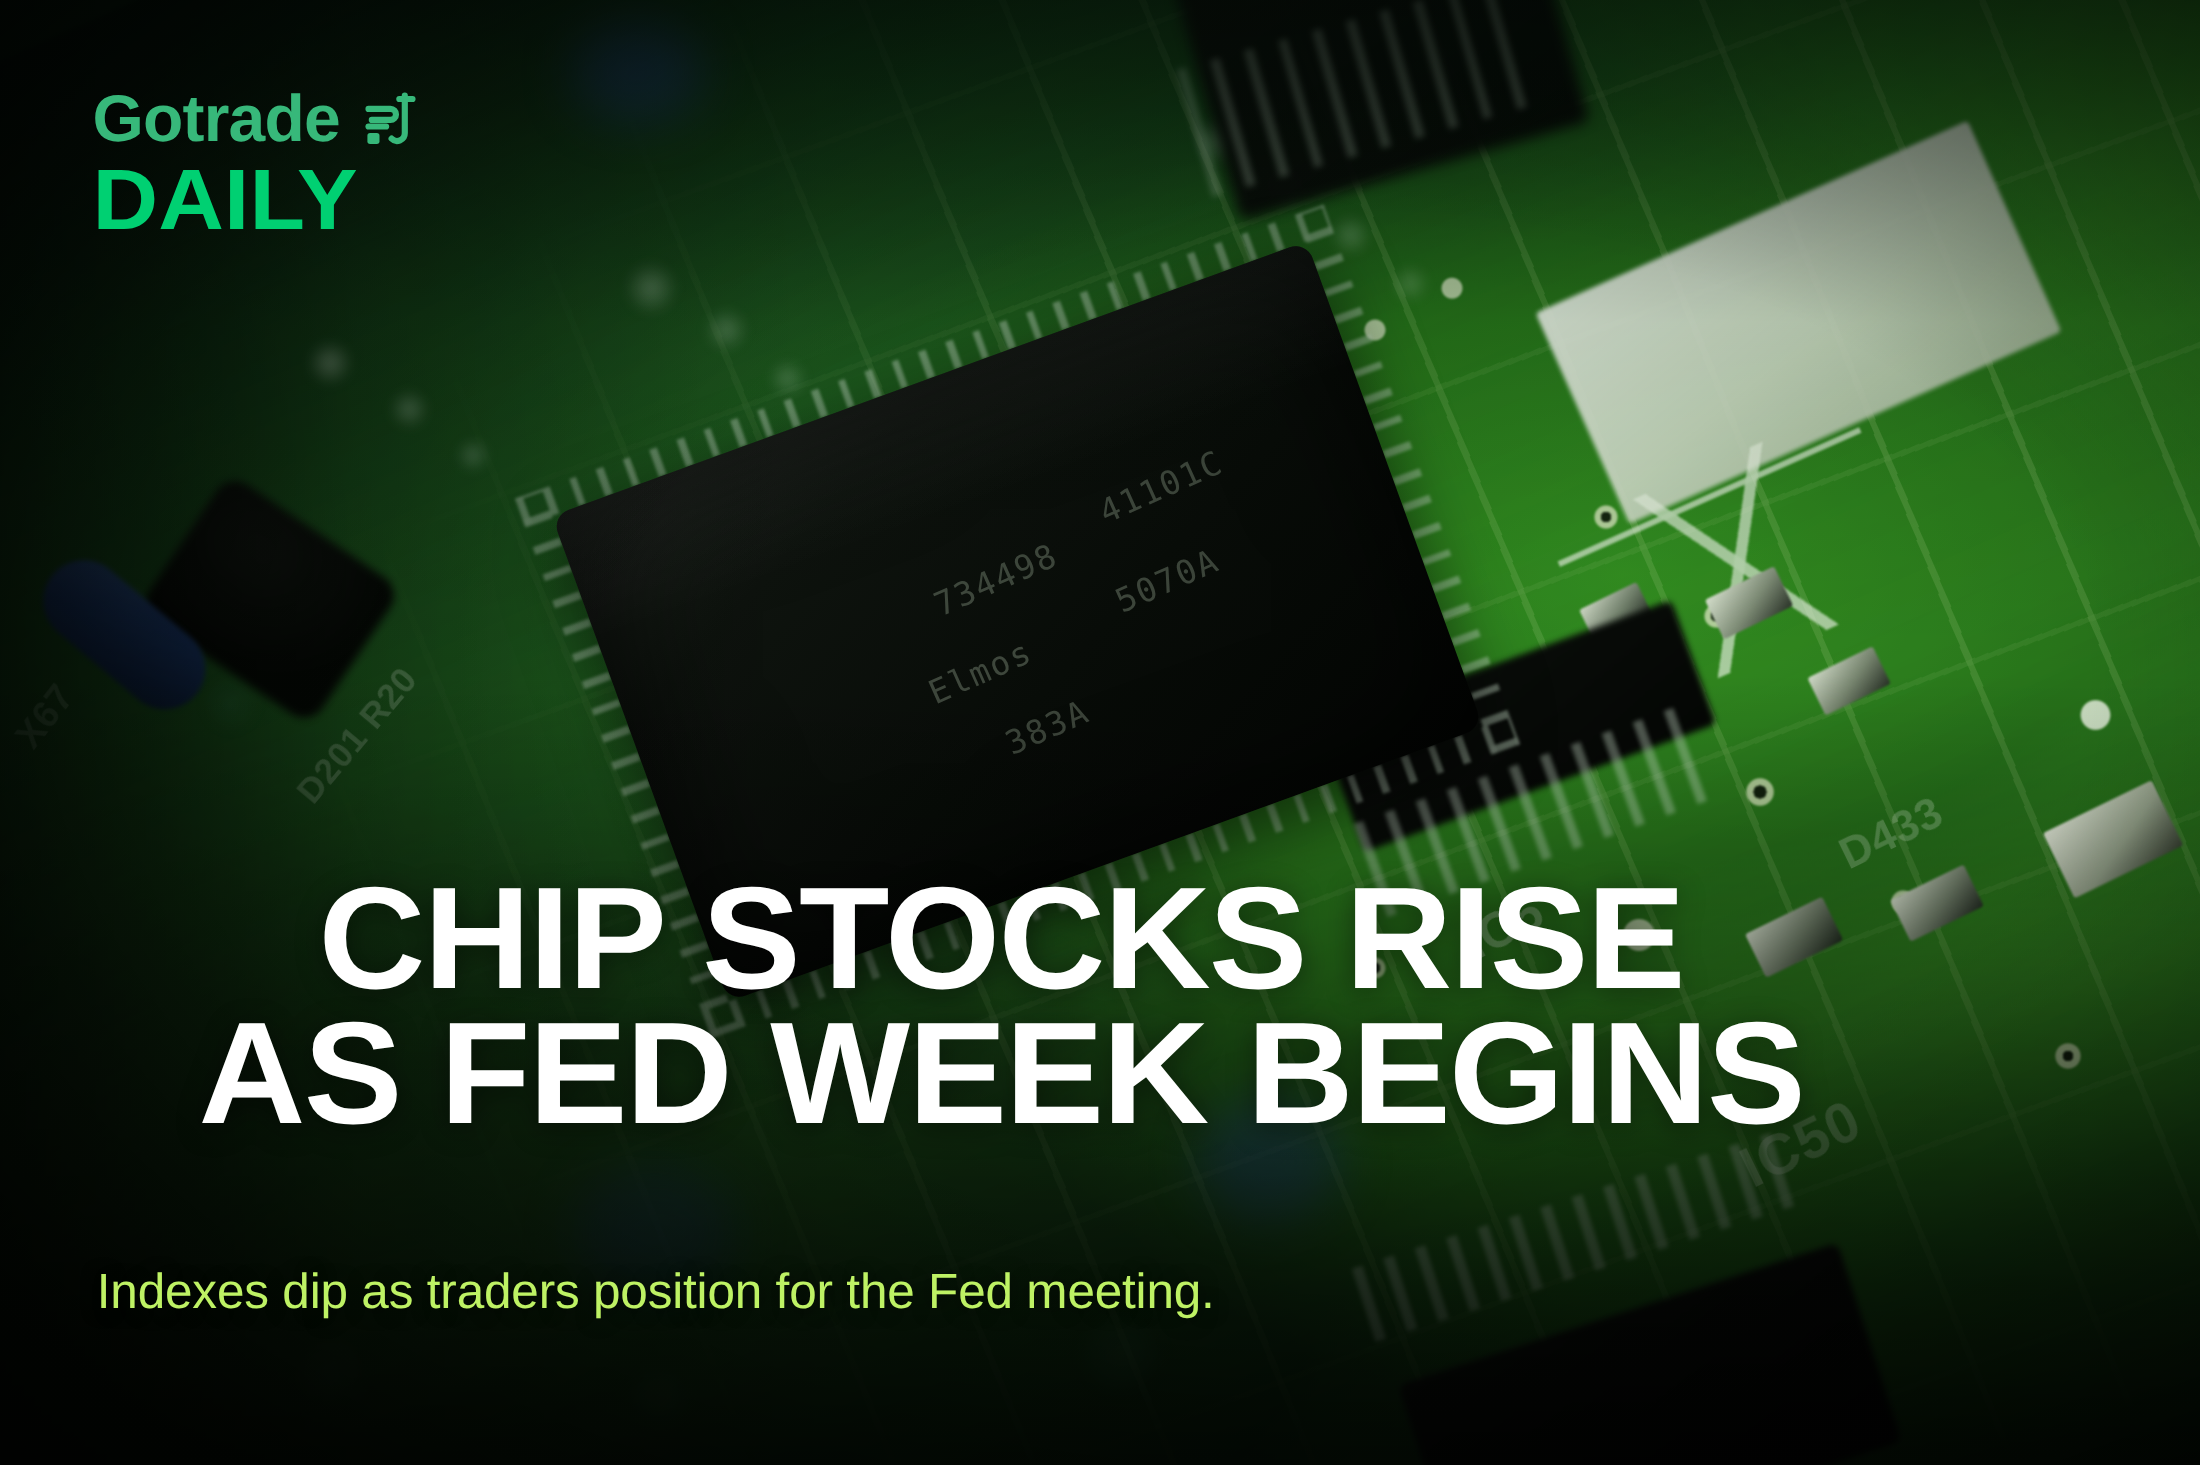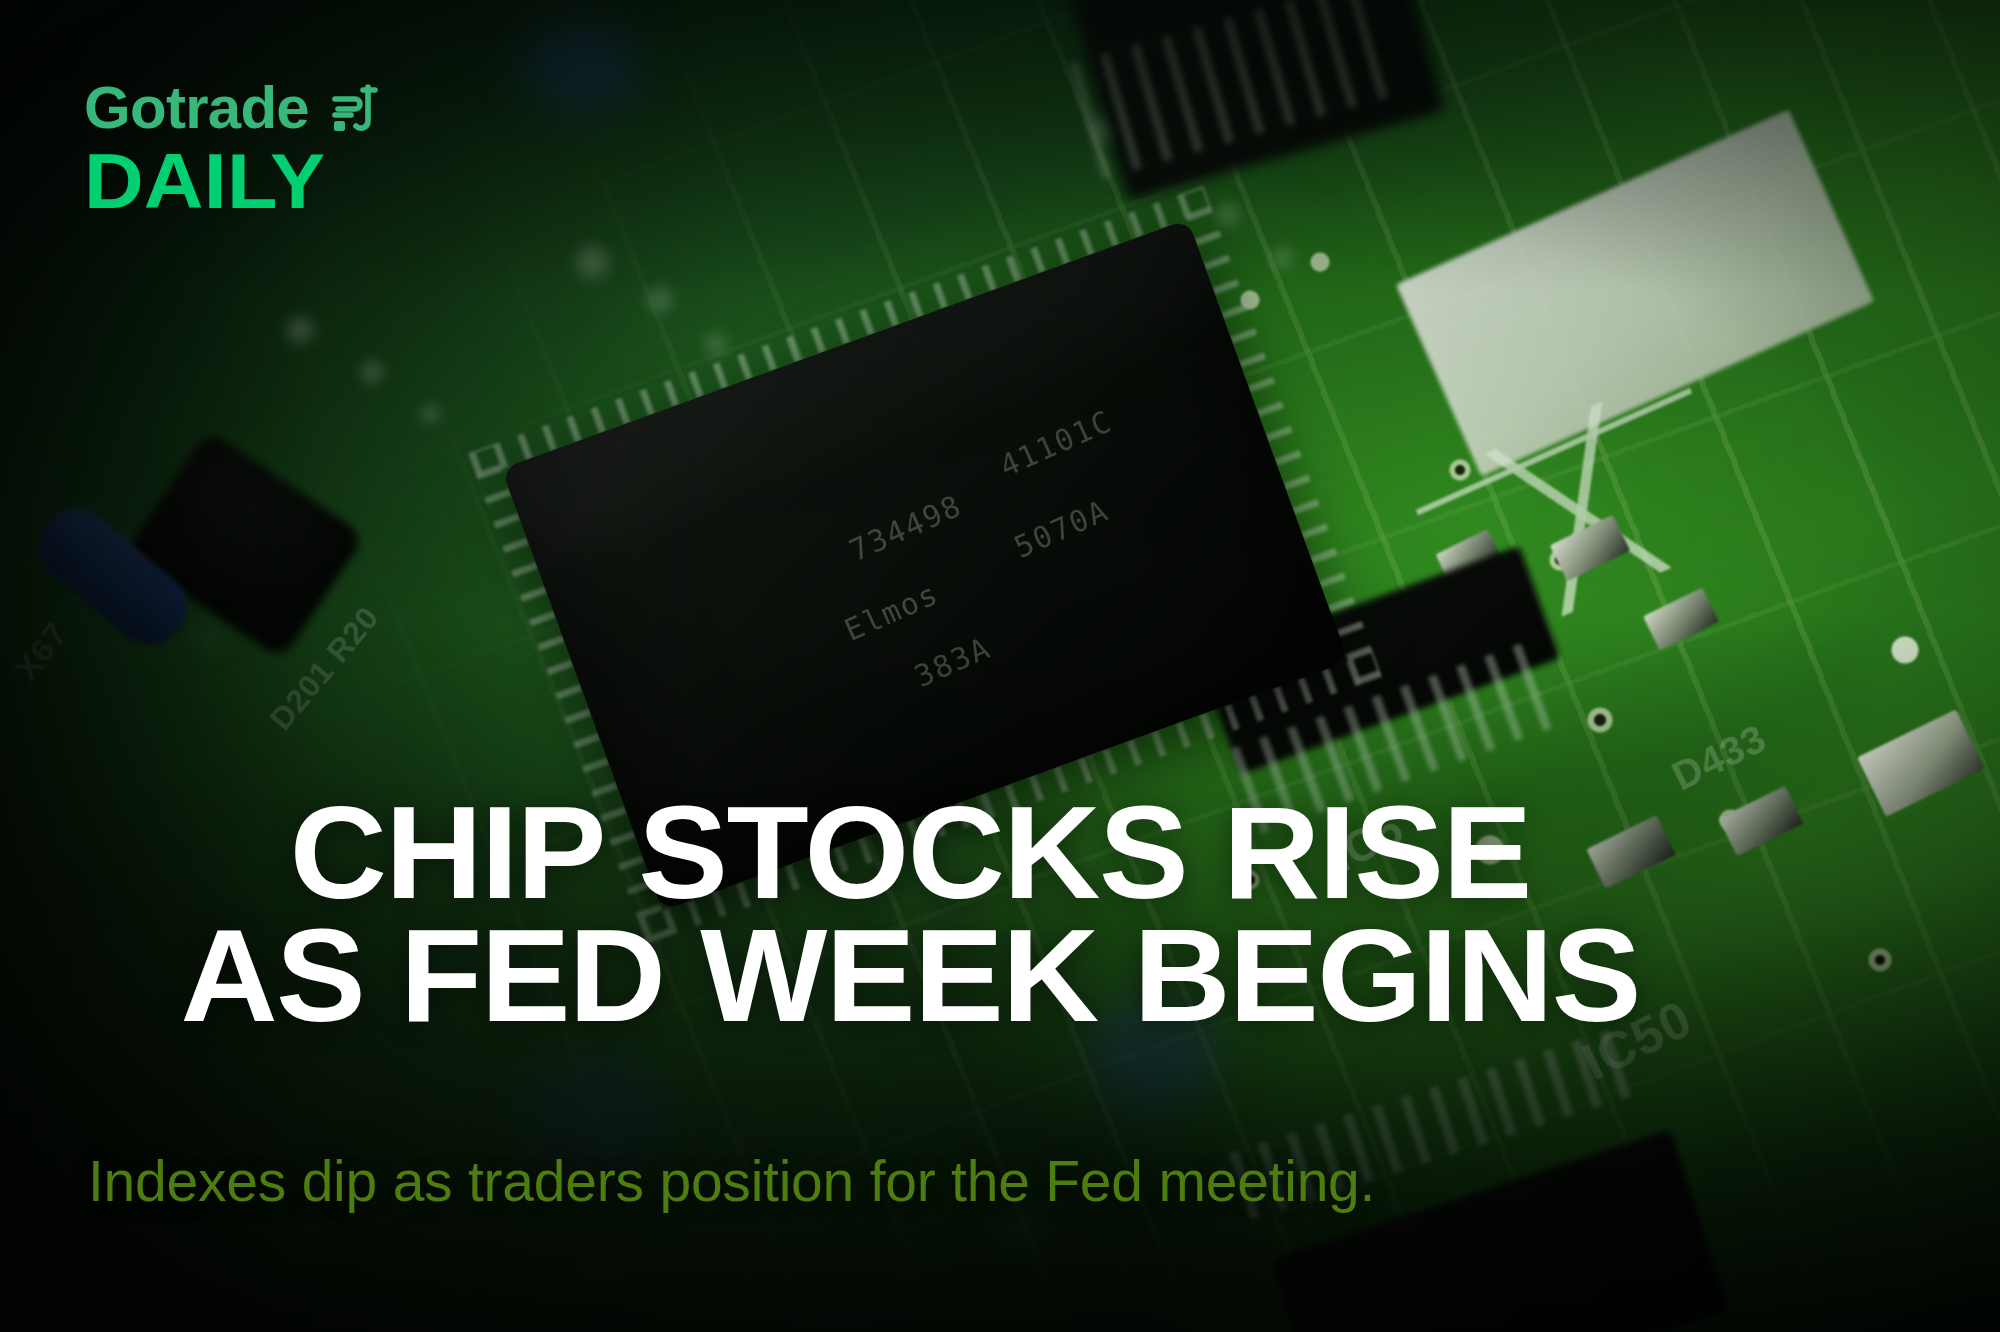--- a/index.html
+++ b/index.html
@@ -268,21 +268,21 @@
     font-size:132px; line-height:.93;
     letter-spacing:-.012em;
     font-family:"Liberation Sans", sans-serif;
     transform:scaleX(1.02); transform-origin:left center;
     text-shadow:0 4px 26px rgba(0,0,0,.45);
     white-space:nowrap;
   }
 
   .subtitle{
     position:absolute; left:88px; top:1148px; z-index:6;
-    color:#4d7c0f; font-size:57px; font-weight:400;
+    color:#bef264; font-size:45px; font-weight:400;
     letter-spacing:-.004em;
     font-family:"Liberation Sans", sans-serif;
     text-shadow:0 2px 16px rgba(0,0,0,.55);
     white-space:nowrap;
   }
 </style>
 </head>
 <body>
 
 <div class="card">

